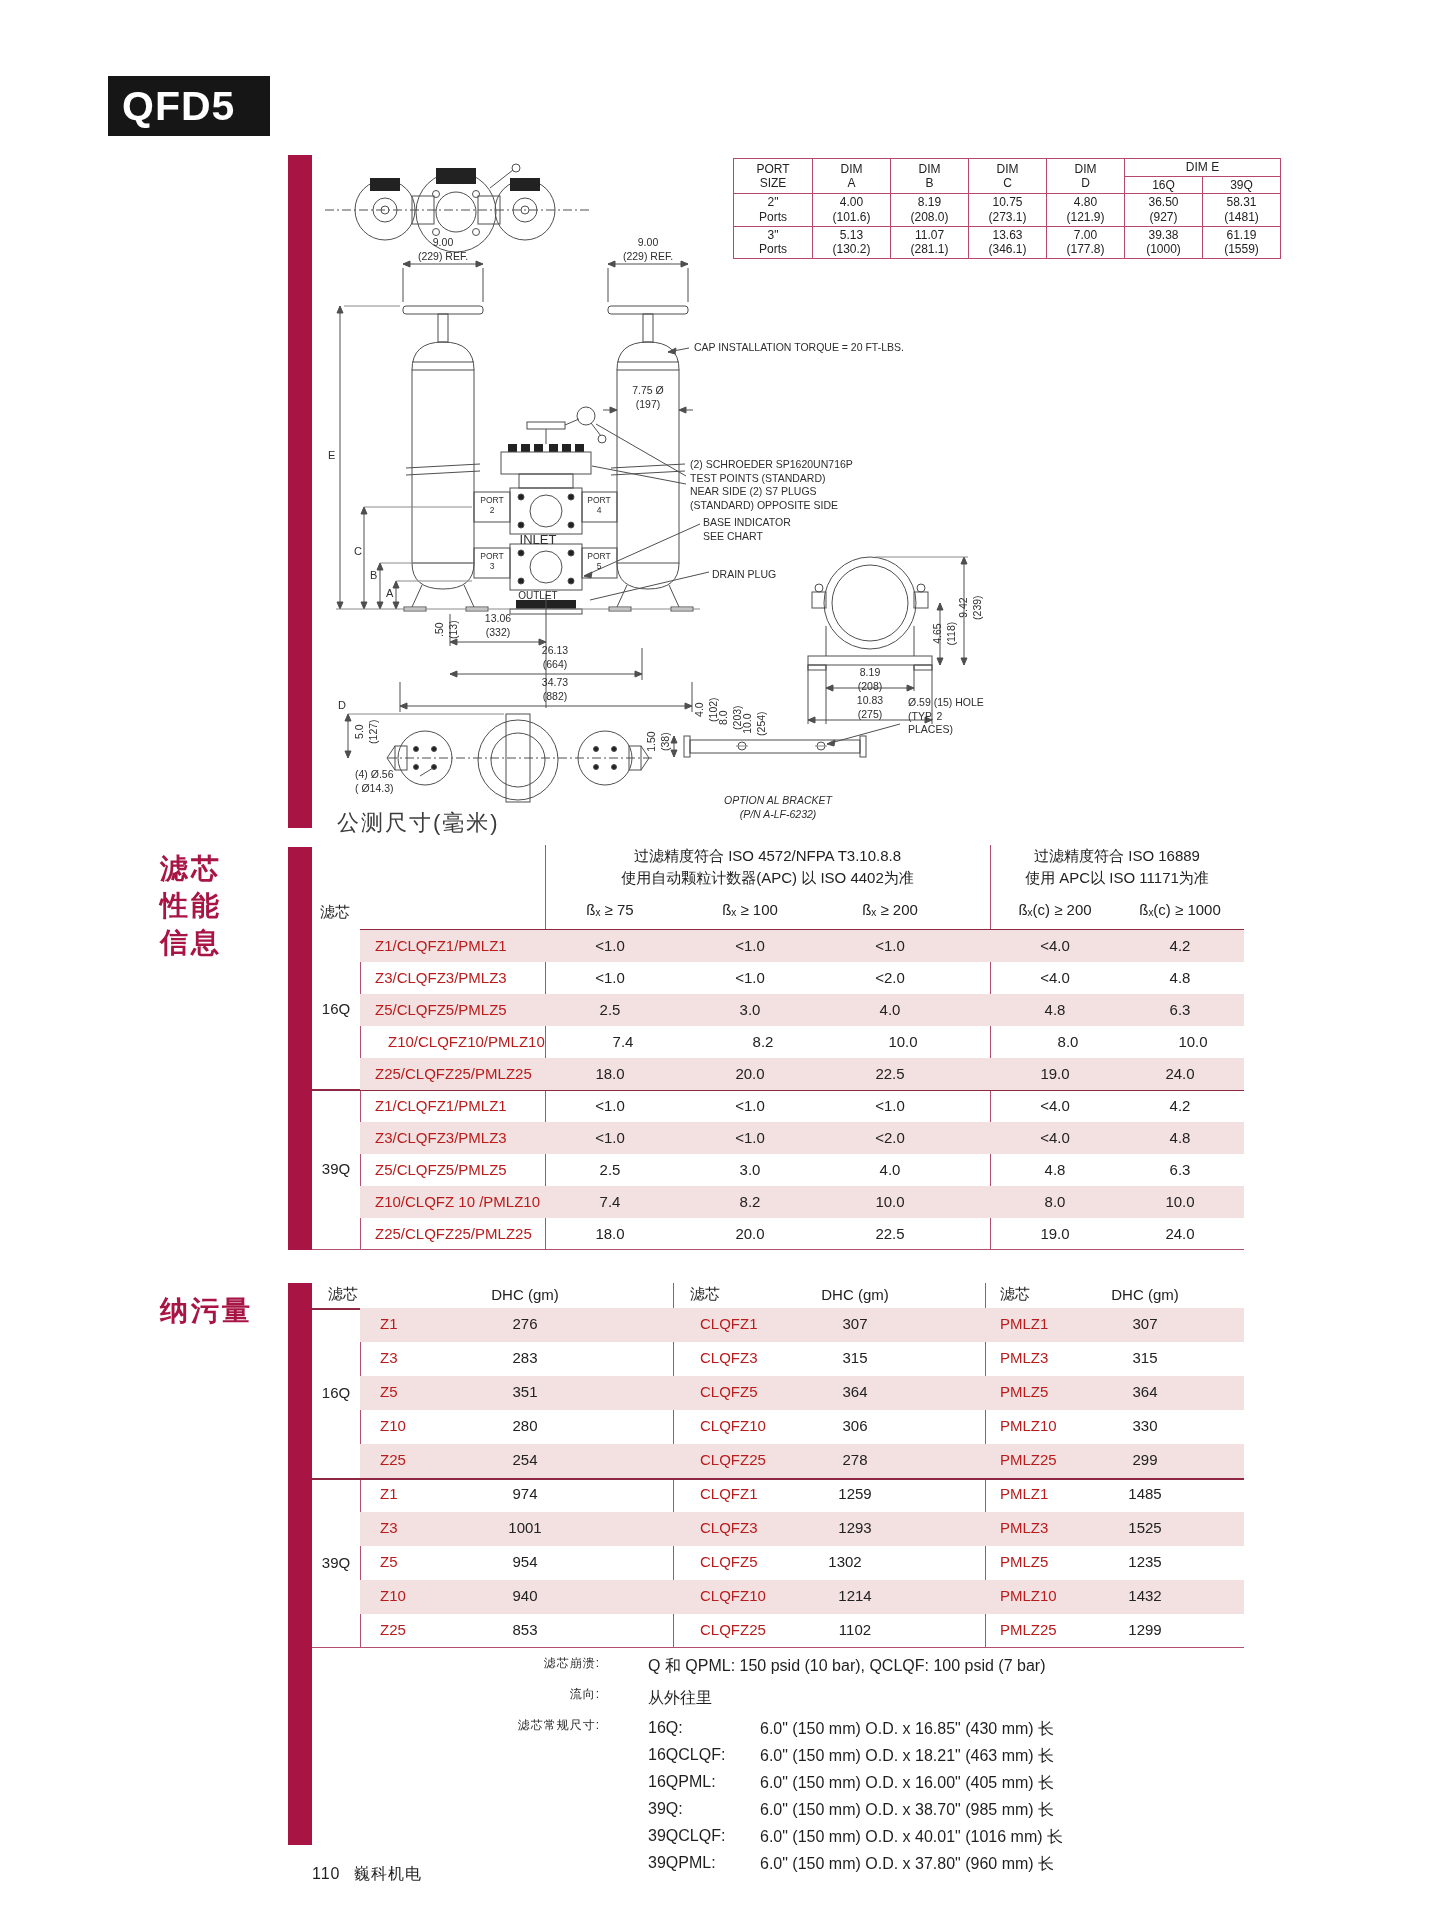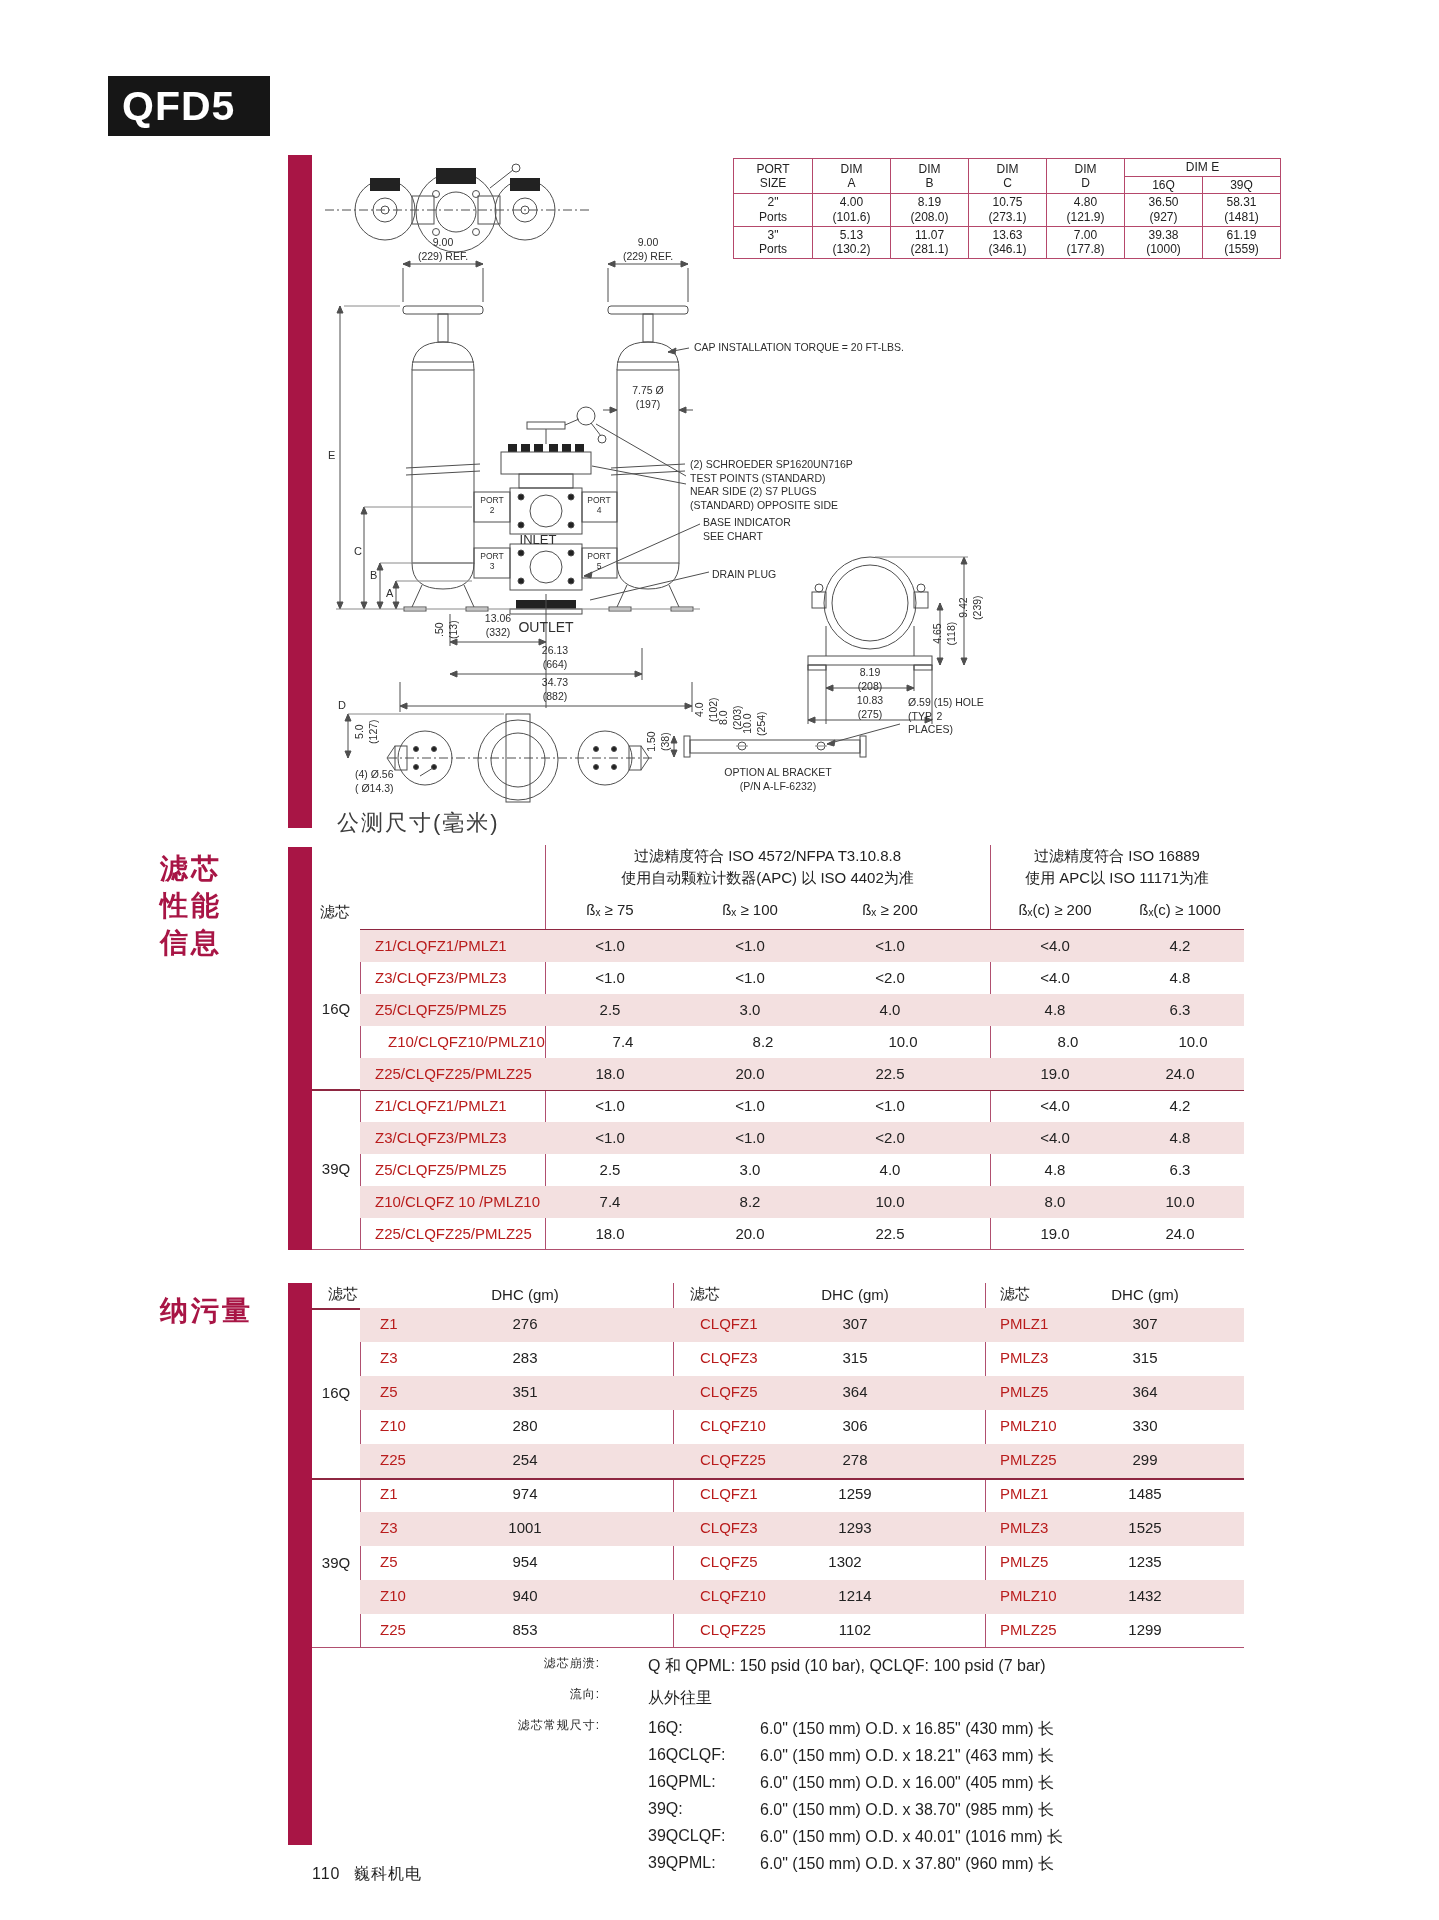--- a/index.html
+++ b/index.html
@@ -271,21 +271,21 @@
     <span class="lbl" style="left:412px;top:420px;">DRAIN PLUG</span>
     <span class="plbl" style="left:174px;top:348px;width:36px;">PORT
 2</span>
     <span class="plbl" style="left:281px;top:348px;width:36px;">PORT
 4</span>
     <span class="plbl" style="left:174px;top:404px;width:36px;">PORT
 3</span>
     <span class="plbl" style="left:281px;top:404px;width:36px;">PORT
 5</span>
     <span class="plbl" style="left:208px;top:385px;width:60px;font-size:13px;">INLET</span>
-    <span class="plbl" style="left:216px;top:442px;width:60px;font-size:14px;margin-top:29px;">OUTLET</span>
+    <span class="plbl" style="left:208px;top:442px;width:60px;font-size:10px;">OUTLET</span>
     <span class="lbl" style="left:28px;top:300px;font-size:11px;">E</span>
     <span class="lbl" style="left:54px;top:396px;font-size:11px;">C</span>
     <span class="lbl" style="left:70px;top:420px;font-size:11px;">B</span>
     <span class="lbl" style="left:86px;top:438px;font-size:11px;">A</span>
     <span class="lbl ctr rot" style="left:124px;top:468px;width:46px;">.50
 (13)</span>
     <span class="lbl ctr" style="left:158px;top:464px;width:80px;">13.06
 (332)</span>
     <span class="lbl ctr" style="left:215px;top:496px;width:80px;">26.13
 (664)</span>
@@ -308,21 +308,21 @@
 (118)</span>
     <span class="lbl ctr" style="left:528px;top:518px;width:84px;">8.19
 (208)</span>
     <span class="lbl ctr" style="left:528px;top:546px;width:84px;">10.83
 (275)</span>
     <span class="lbl ctr rot" style="left:336px;top:580px;width:46px;">1.50
 (38)</span>
     <span class="lbl" style="left:608px;top:548px;width:110px;">Ø.59 (15) HOLE
 (TYP. 2
 PLACES)</span>
-    <span class="lbl ctr" style="left:388px;top:618px;width:180px;">OPTION AL BRACKET
+    <span class="lbl ctr" style="left:388px;top:646px;width:180px;font-style:italic;">OPTION AL BRACKET
 (P/N A-LF-6232)</span>
     <span class="abs metric" style="left:37px;top:660px;">公测尺寸(毫米)</span>
   </div>
 
   <div id="dim-table" class="abs">
     <table>
       <tbody>
           <tr>
         <th rowspan="2" style="width:74px;">PORT
 SIZE</th>

